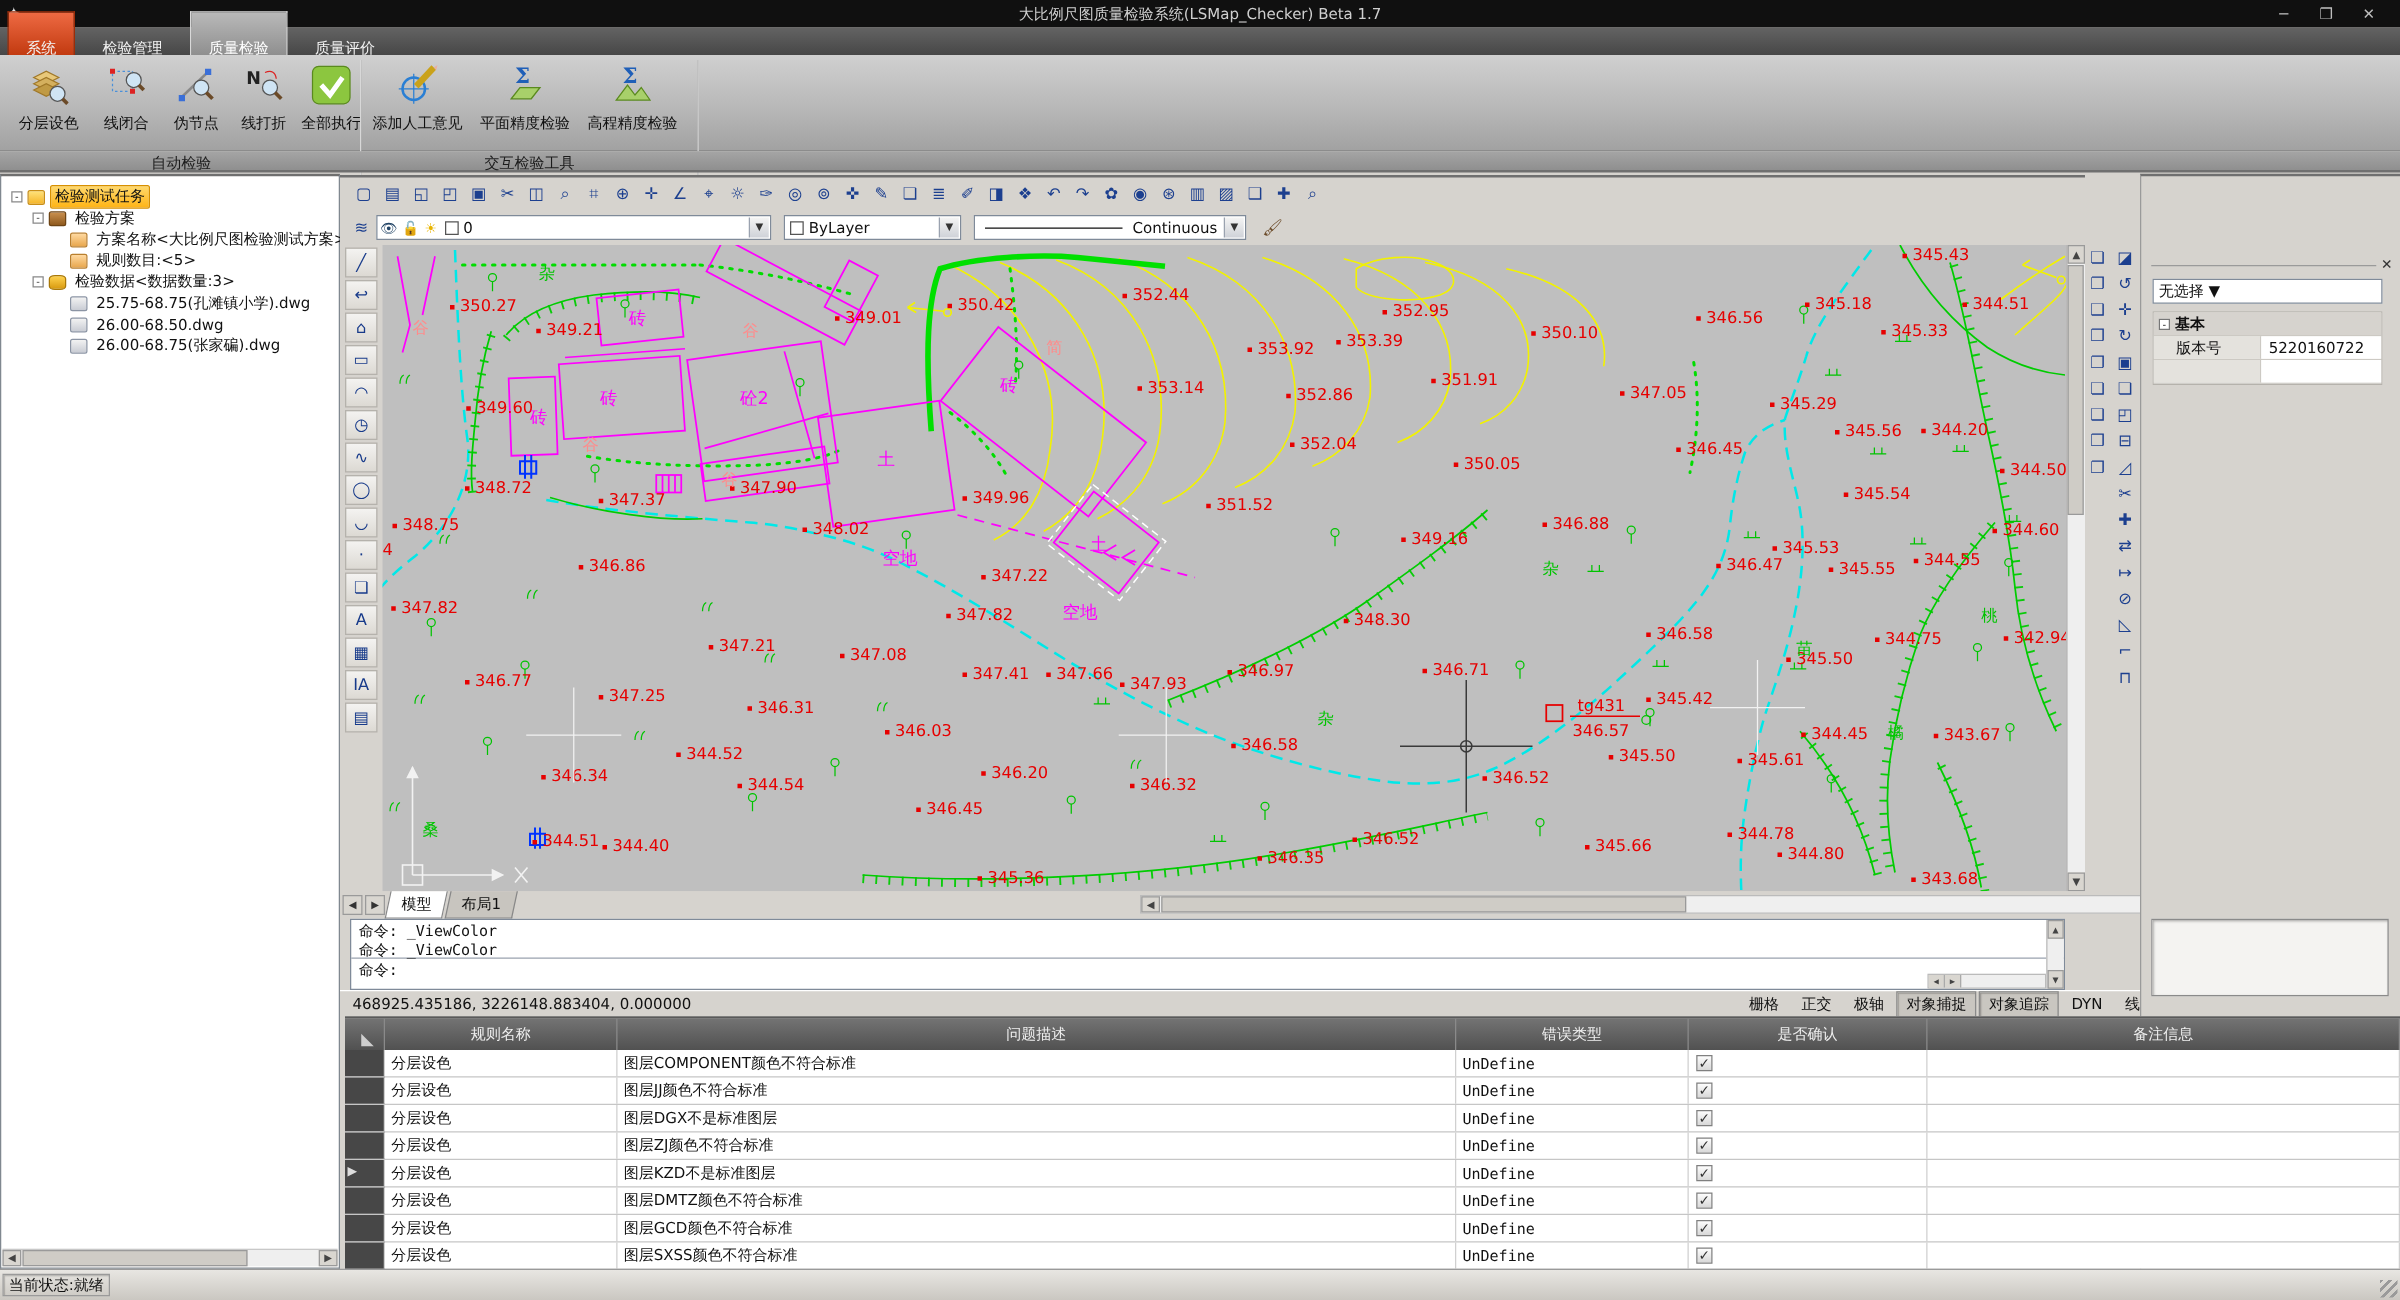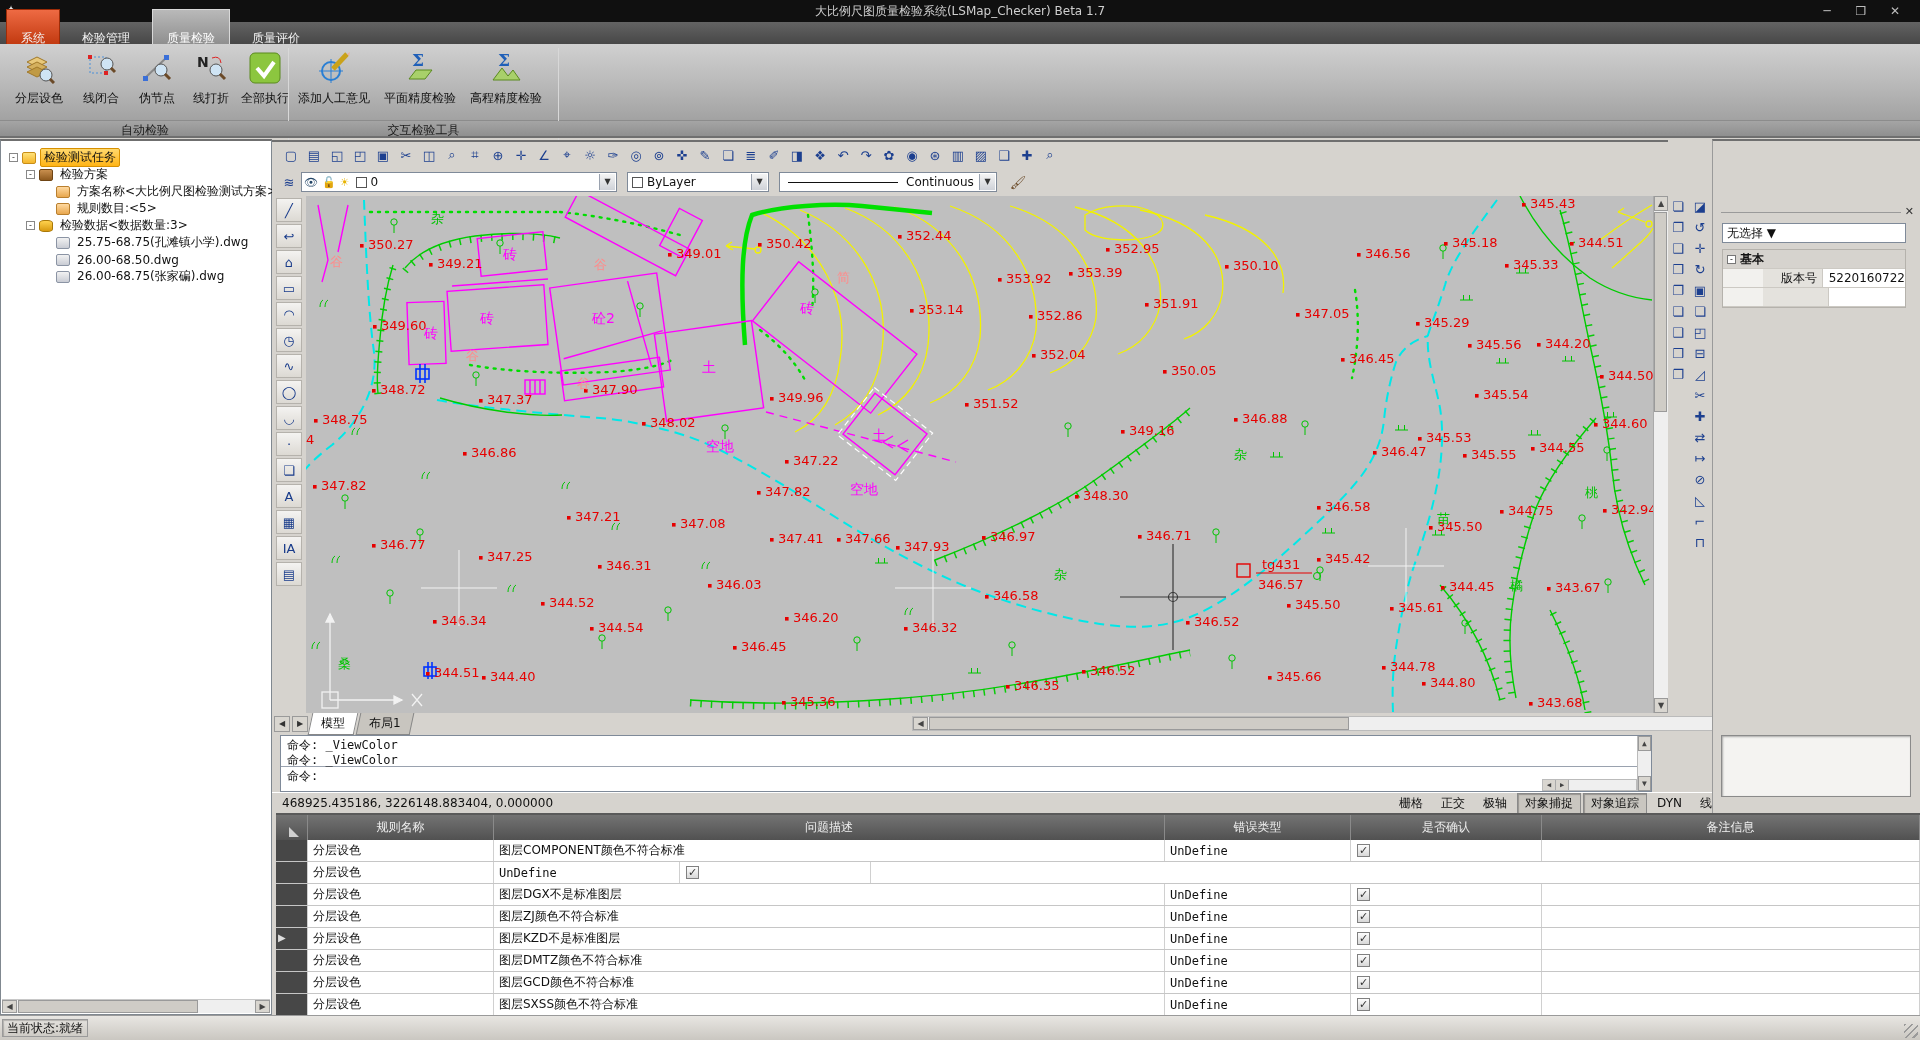--- a/index.html
+++ b/index.html
@@ -110,21 +110,21 @@
 
   
   #props { position:absolute; left:1712px; top:139px; width:208px; height:876px; background:#d6d3ce; border-top:2px solid #6f6f6f; border-left:1px solid #9a9a9a; }
   #props .hr { position:absolute; left:8px; top:71px; width:180px; border-top:1px solid #9a9a9a; }
   #pclose { position:absolute; right:6px; top:64px; font-size:11px; color:#333; }
   #pselector { position:absolute; left:9px; top:82px; width:184px; height:20px; background:#fff; border:1px solid #7f8a99; font-size:12px; line-height:18px; padding-left:4px; }
   #pgrid { position:absolute; left:9px; top:108px; width:184px; background:#f2f1ee; border:1px solid #b5b2ac; }
   .prow { display:flex; height:19px; border-bottom:1px solid #ccc9c3; font-size:12px; align-items:center; }
   .pg-h { background:#d6d3ce; font-weight:bold; }
   .pg-h .minus { width:9px; height:9px; border:1px solid #777; font-size:8px; line-height:7px; text-align:center; margin:0 4px; background:#fff; font-weight:normal; }
-  .pname { width:66px; padding-left:18px; background:#e4e2dd; height:100%; display:flex; align-items:center; border-right:1px solid #ccc9c3;margin-left:40px; }
+  .pname { width:86px; padding-left:18px; background:#e4e2dd; height:100%; display:flex; align-items:center; border-right:1px solid #ccc9c3; }
   .pval { padding-left:6px; background:#fff; flex:1; height:100%; display:flex; align-items:center; }
   #ppreview { position:absolute; left:8px; top:594px; width:190px; height:62px; background:#f4f3f1; border:1px solid #8a8a8a; box-shadow:inset 1px 1px 2px rgba(0,0,0,.3); }
 
   
   #issues { position:absolute; left:276px; top:813px; width:1644px; height:202px; background:#fff; border-top:2px solid #5a5a5a; }
   .ihead { display:flex; height:25px; background:linear-gradient(#737373,#515151); color:#efefef; }
   .ihead .hc { display:flex; align-items:center; justify-content:center; border-right:1px solid #8a8a8a; font-size:12px; }
   .c0{width:32px;} .c1{width:186px;} .c2{width:671px;} .c3{width:186px;} .c4{width:191px;} .c5{flex:1;}
   .tri { width:0; height:0; border-left:10px solid #cfcfcf; border-top:10px solid transparent; margin:8px 0 0 4px; }
   .irow { display:flex; height:22px; border-bottom:1px solid #c6c6c6; }
@@ -915,20 +915,21 @@
           <div class="rc c3 utype">UnDefine</div>
           <div class="rc c4" style="padding-left:0">
             <span class="cb">✓</span>
           </div>
           <div class="rc c5"></div>
         </div>
 
         <div class="irow">
           <div class="rc c0 rowhdr"></div>
           <div class="rc c1">分层设色</div>
+          <div class="rc c2">图层JJ颜色不符合标准</div>
           <div class="rc c3 utype">UnDefine</div>
           <div class="rc c4" style="padding-left:0">
             <span class="cb">✓</span>
           </div>
           <div class="rc c5"></div>
         </div>
 
         <div class="irow">
           <div class="rc c0 rowhdr"></div>
           <div class="rc c1">分层设色</div>

